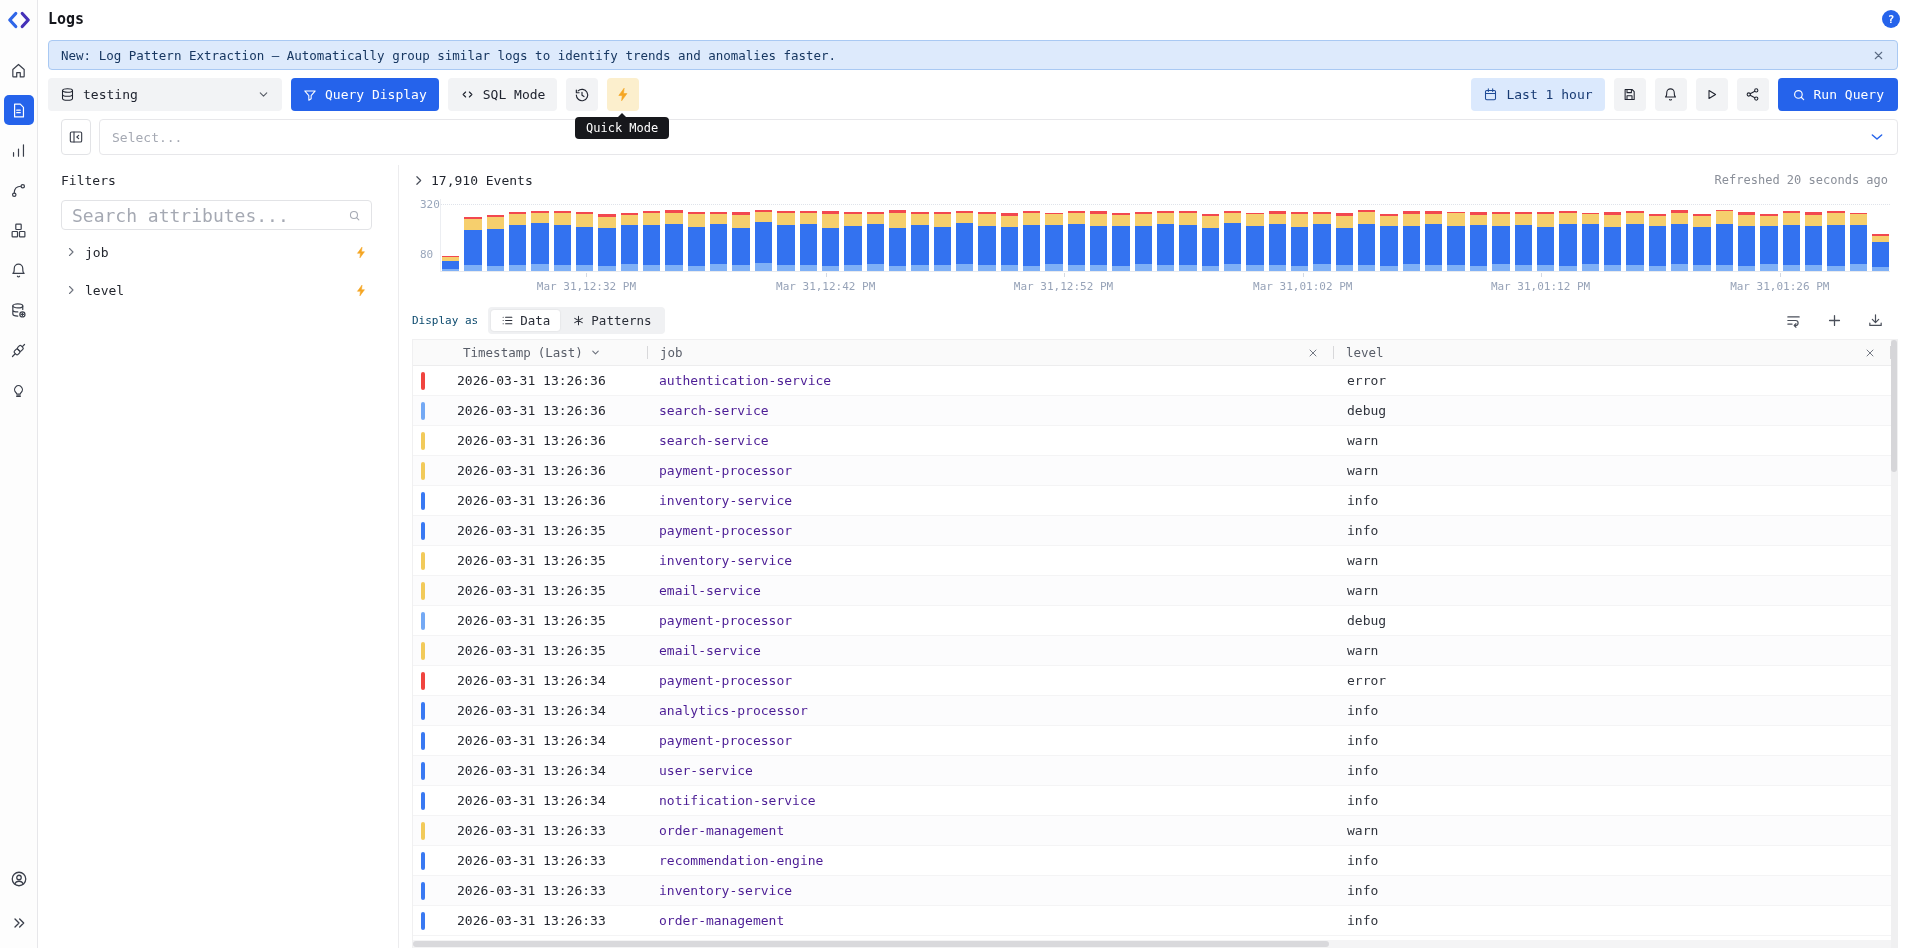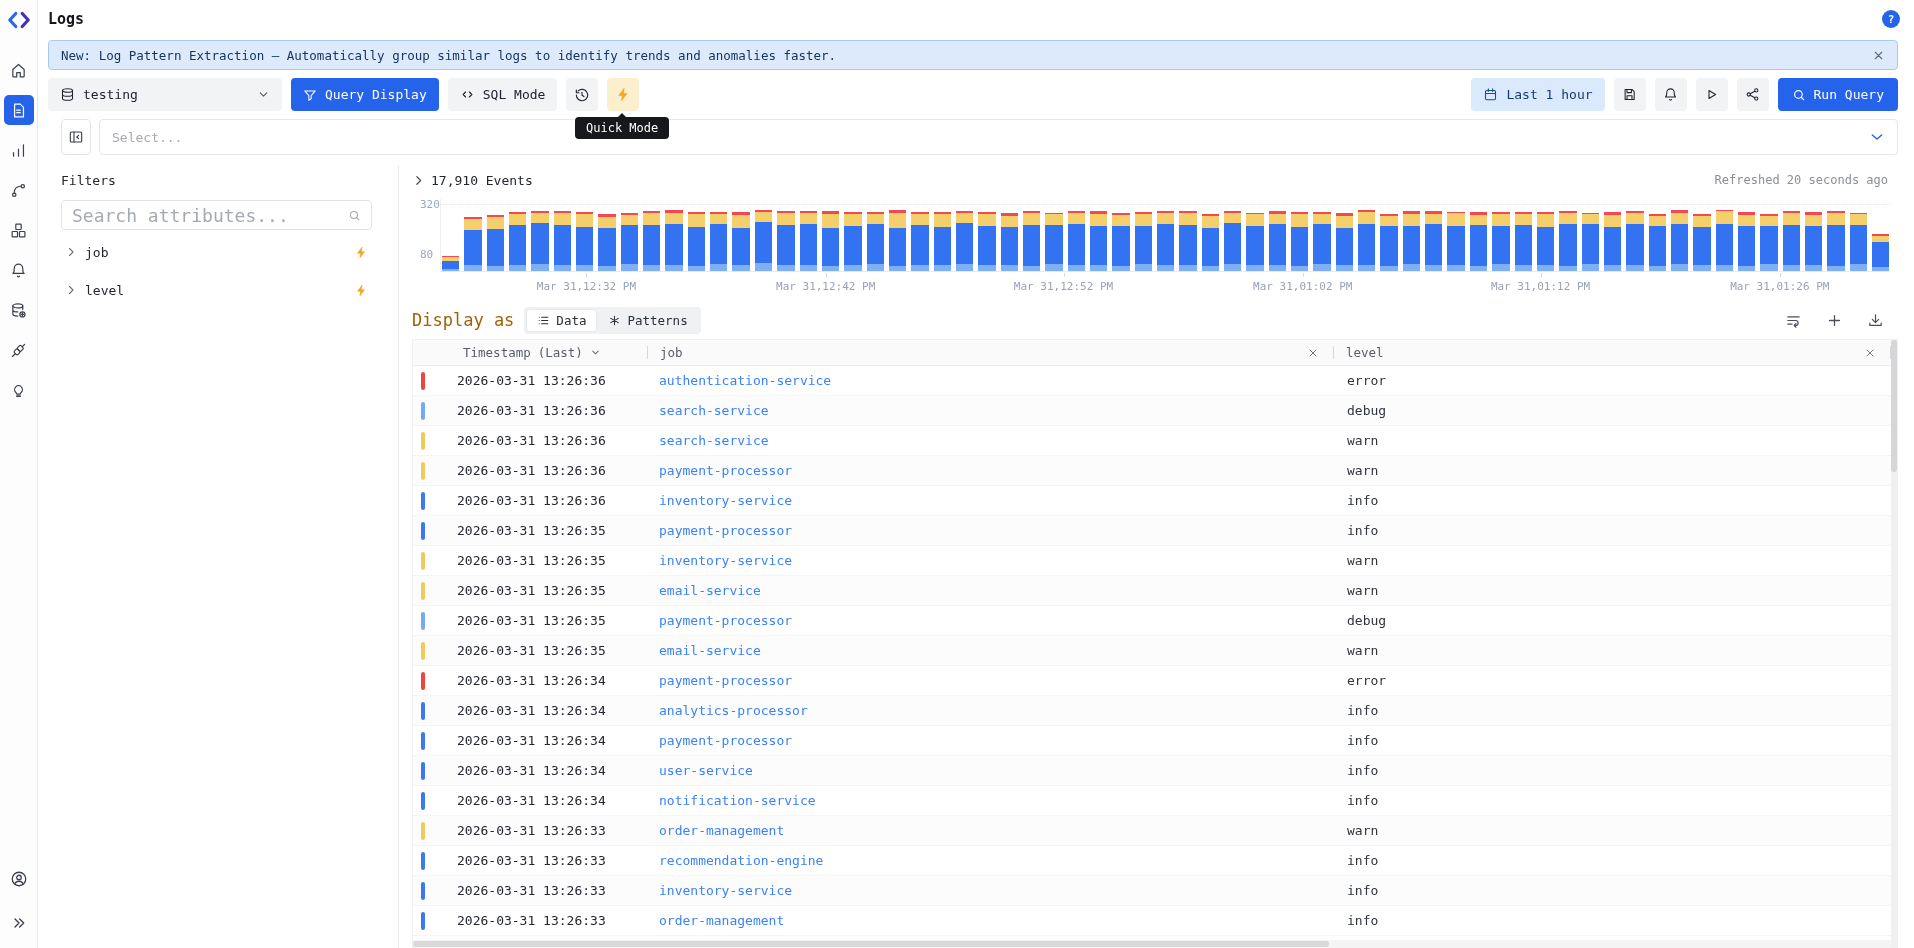--- a/index.html
+++ b/index.html
@@ -81,21 +81,21 @@
     gap:5px; border-bottom:1px solid #e8eaee; border-left:1px solid #eceef2; padding:0 1px; }
   .gridline { position:absolute; left:28px; right:8px; border-top:1px dotted #dfe3ea; pointer-events:none; }
   .bar { flex:1; display:flex; flex-direction:column; justify-content:flex-end; min-width:0; cursor:pointer; }
   .bar div { width:100%; }
   .xaxis { position:absolute; left:28px; right:8px; bottom:0; height:26px; }
   .xlabel { position:absolute; top:7px; transform:translateX(-50%); font-size:11px; color:#97a3b8; white-space:nowrap; }
   .xtick { position:absolute; top:0; width:1px; height:4px; background:#d4d9e2; }
 
   
   .display-row { display:flex; align-items:center; height:34px; margin-top:4px; }
-  .display-label { color:#a16207; font-size:17px; margin-right:10px; }
+  .display-label { color:#0c4a6e; font-size:11px; margin-right:10px; }
   .seg { background:#f0f1f3; border-radius:4px; padding:3px; display:flex; gap:2px; }
   .seg-item { display:flex; align-items:center; gap:6px; padding:3px 10px; border-radius:3px; color:#2a2e38;
     cursor:pointer; font-size:12.5px; }
   .seg-item.active { background:#fff; box-shadow:0 0 2px rgba(0,0,0,.12); }
   .display-tools { margin-left:auto; display:flex; align-items:center; gap:24px; color:#4a4f5a; padding-right:14px; }
   .display-tools > * { cursor:pointer; }
 
   
   .logtable { flex:1; min-height:0; border:1px solid #f0f0f1; border-bottom:none; position:relative;
     display:flex; flex-direction:column; margin-top:2px; overflow:hidden; }
@@ -106,21 +106,21 @@
   .th-level { width:556px; flex:0 0 556px; padding-left:12px; display:flex; align-items:center; }
   .col-sep { width:1px; height:13px; background:#d8d8da; flex:0 0 1px; }
   .th-close { margin-left:auto; margin-right:14px; color:#6d727d; cursor:pointer; display:flex; }
   .sort-chev { color:#6d727d; display:flex; cursor:pointer; }
   .tbody { flex:1; min-height:0; overflow:hidden; padding-right:6px; }
   .trow { display:flex; align-items:center; height:30px; border-bottom:1px solid #f4f4f5; cursor:pointer; }
   .trow:nth-child(even) { background:#fcfcfd; }
   .td-bar { width:44px; flex:0 0 44px; display:flex; align-items:center; padding-left:8px; }
   .level-ind { width:4px; height:18px; border-radius:2px; }
   .td-ts { width:190px; flex:0 0 190px; color:#23262e; }
-  .td-job { flex:1; padding-left:12px; color:#3b82f6; }
+  .td-job { flex:1; padding-left:12px; color:#4c1d95; }
   .td-level { width:556px; flex:0 0 556px; padding-left:12px; color:#30343d; }
   .vscroll { position:absolute; top:0; right:0; width:6px; bottom:0; background:#f0f0f1; }
   .vthumb { position:absolute; top:0; right:0; width:6px; height:132px; background:#d6d6d9; border-radius:3px; }
   .hscroll { position:absolute; left:0; right:6px; bottom:0; height:8px; background:#f4f4f5; }
   .hthumb { position:absolute; left:0; top:1px; height:6px; width:62%; background:#d9d9dc; border-radius:3px; }
 </style>
 </head>
 <body>
 
 <div class="app">

